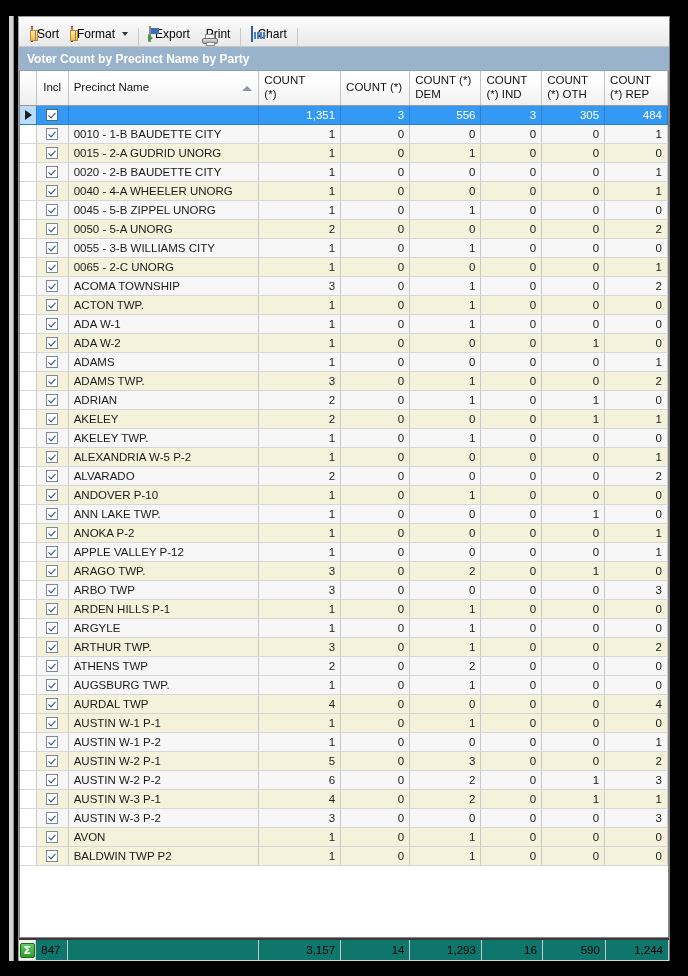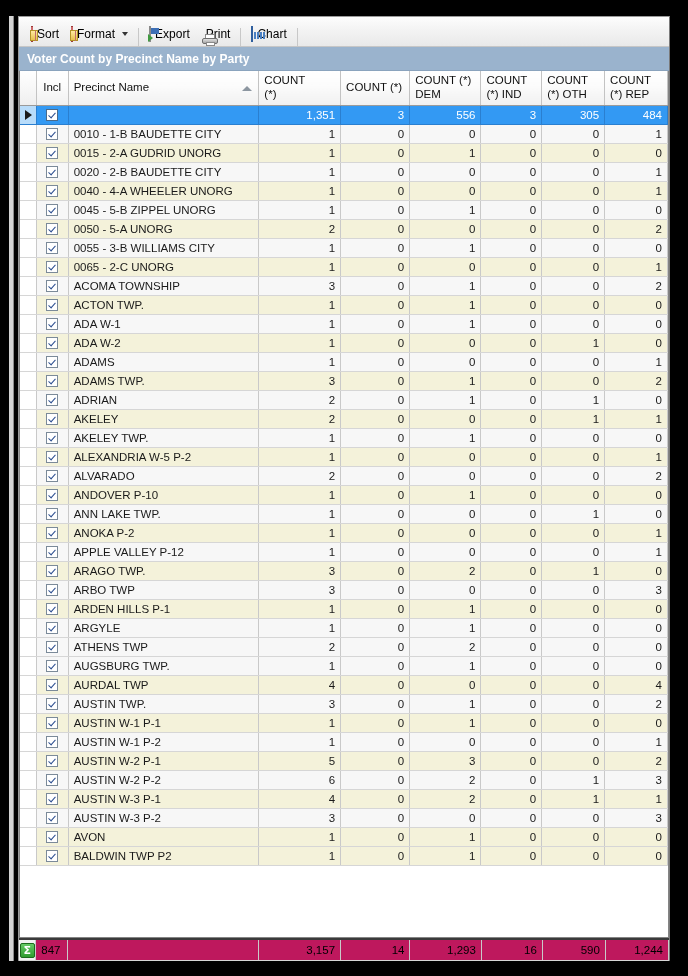--- a/index.html
+++ b/index.html
@@ -320,21 +320,21 @@
   table.footgrid {
     border-collapse: collapse;
     table-layout: fixed;
     width: 100%;
     font-size: 11.5px;
   }
   table.footgrid td {
     border-right: 1px solid #c9c9c9;
     height: 20px;
     padding: 0 5px;
-    background: #be185d;
+    background: #0f766e;
     box-sizing: border-box;
     white-space: nowrap;
     line-height: 20px;
   }
   table.footgrid td.num { }
   table.footgrid td.sigma-cell { padding: 0; text-align: center; background:#f2f2f2; }
   .sigma-ico {
     width: 15px; height: 15px;
     background: linear-gradient(to bottom,#66c966,#2f9c2f);
     border: 1px solid #1d6b1d;
@@ -761,20 +761,31 @@
             <td class="ind-cell"></td>
             <td class="incl-cell"><span class="cb"></span></td>
             <td class="">ARGYLE</td>
             <td class="num">1</td>
             <td class="num">0</td>
             <td class="num">1</td>
             <td class="num">0</td>
             <td class="num">0</td>
             <td class="num">0</td>
           </tr>
+          <tr class="alt">
+            <td class="ind-cell"></td>
+            <td class="incl-cell"><span class="cb"></span></td>
+            <td class="">ARTHUR TWP.</td>
+            <td class="num">3</td>
+            <td class="num">0</td>
+            <td class="num">1</td>
+            <td class="num">0</td>
+            <td class="num">0</td>
+            <td class="num">2</td>
+          </tr>
           <tr class="norm">
             <td class="ind-cell"></td>
             <td class="incl-cell"><span class="cb"></span></td>
             <td class="">ATHENS TWP</td>
             <td class="num">2</td>
             <td class="num">0</td>
             <td class="num">2</td>
             <td class="num">0</td>
             <td class="num">0</td>
             <td class="num">0</td>
@@ -793,31 +804,20 @@
           <tr class="alt">
             <td class="ind-cell"></td>
             <td class="incl-cell"><span class="cb"></span></td>
             <td class="">AURDAL TWP</td>
             <td class="num">4</td>
             <td class="num">0</td>
             <td class="num">0</td>
             <td class="num">0</td>
             <td class="num">0</td>
             <td class="num">4</td>
-          </tr>
-          <tr class="norm">
-            <td class="ind-cell"></td>
-            <td class="incl-cell"><span class="cb"></span></td>
-            <td class="">AUSTIN TWP.</td>
-            <td class="num">3</td>
-            <td class="num">0</td>
-            <td class="num">1</td>
-            <td class="num">0</td>
-            <td class="num">0</td>
-            <td class="num">2</td>
           </tr>
           <tr class="alt">
             <td class="ind-cell"></td>
             <td class="incl-cell"><span class="cb"></span></td>
             <td class="">AUSTIN W-1 P-1</td>
             <td class="num">1</td>
             <td class="num">0</td>
             <td class="num">1</td>
             <td class="num">0</td>
             <td class="num">0</td>

